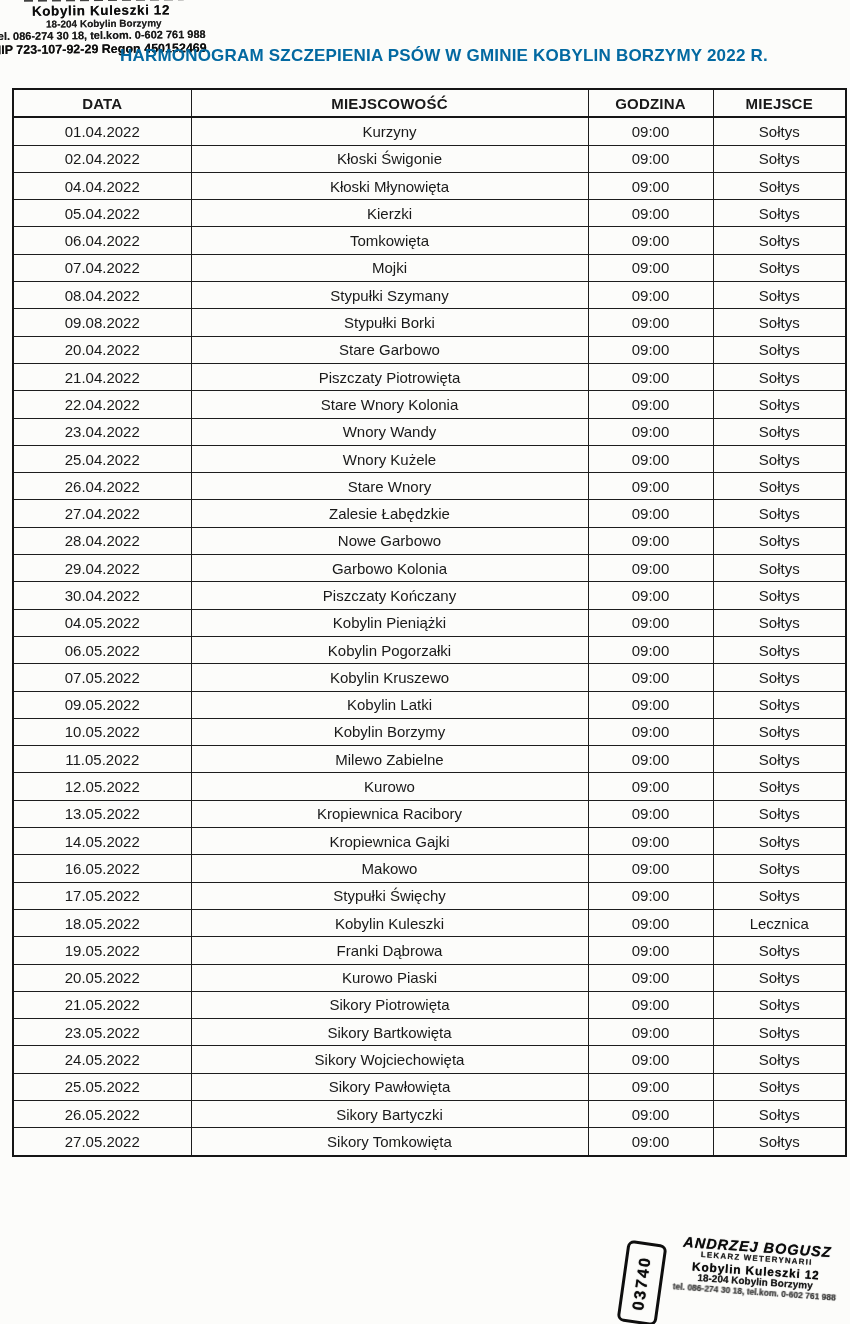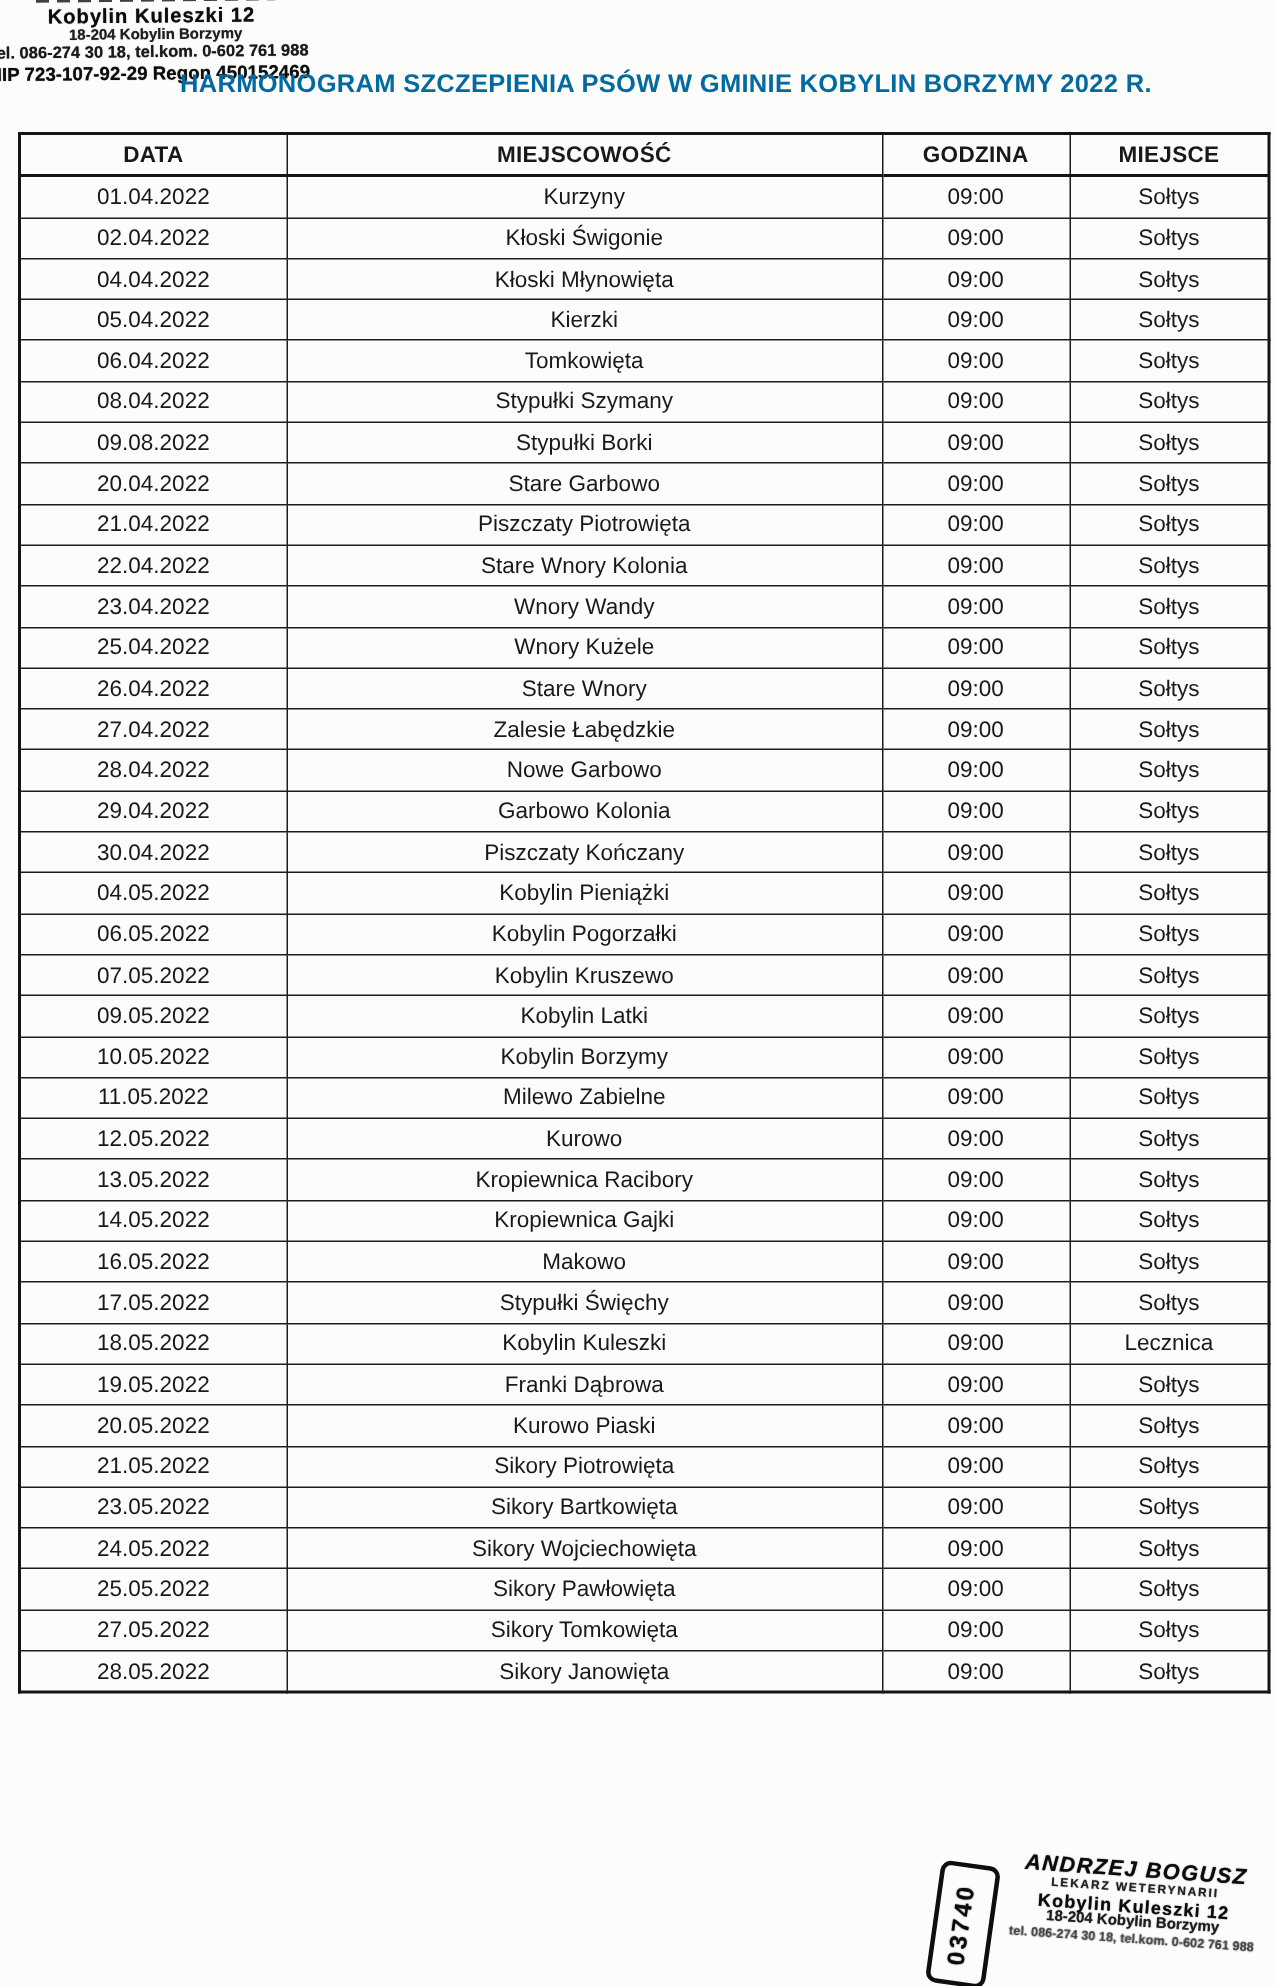--- a/index.html
+++ b/index.html
@@ -144,20 +144,26 @@
           <td>09:00</td>
           <td>Sołtys</td>
         </tr>
         <tr>
           <td>06.04.2022</td>
           <td>Tomkowięta</td>
           <td>09:00</td>
           <td>Sołtys</td>
         </tr>
         <tr>
+          <td>07.04.2022</td>
+          <td>Mojki</td>
+          <td>09:00</td>
+          <td>Sołtys</td>
+        </tr>
+        <tr>
           <td>08.04.2022</td>
           <td>Stypułki Szymany</td>
           <td>09:00</td>
           <td>Sołtys</td>
         </tr>
         <tr>
           <td>09.08.2022</td>
           <td>Stypułki Borki</td>
           <td>09:00</td>
           <td>Sołtys</td>
@@ -324,28 +330,28 @@
           <td>09:00</td>
           <td>Sołtys</td>
         </tr>
         <tr>
           <td>25.05.2022</td>
           <td>Sikory Pawłowięta</td>
           <td>09:00</td>
           <td>Sołtys</td>
         </tr>
         <tr>
+          <td>26.05.2022</td>
+          <td>Sikory Bartyczki</td>
+          <td>09:00</td>
+          <td>Sołtys</td>
+        </tr>
+        <tr>
           <td>27.05.2022</td>
           <td>Sikory Tomkowięta</td>
-          <td>09:00</td>
-          <td>Sołtys</td>
-        </tr>
-        <tr>
-          <td>28.05.2022</td>
-          <td>Sikory Janowięta</td>
           <td>09:00</td>
           <td>Sołtys</td>
         </tr>
       </tbody>
   </table>
 
   <div class="stamp-bottom">
     <div class="reg-box">
       <span>03740</span>
     </div>

